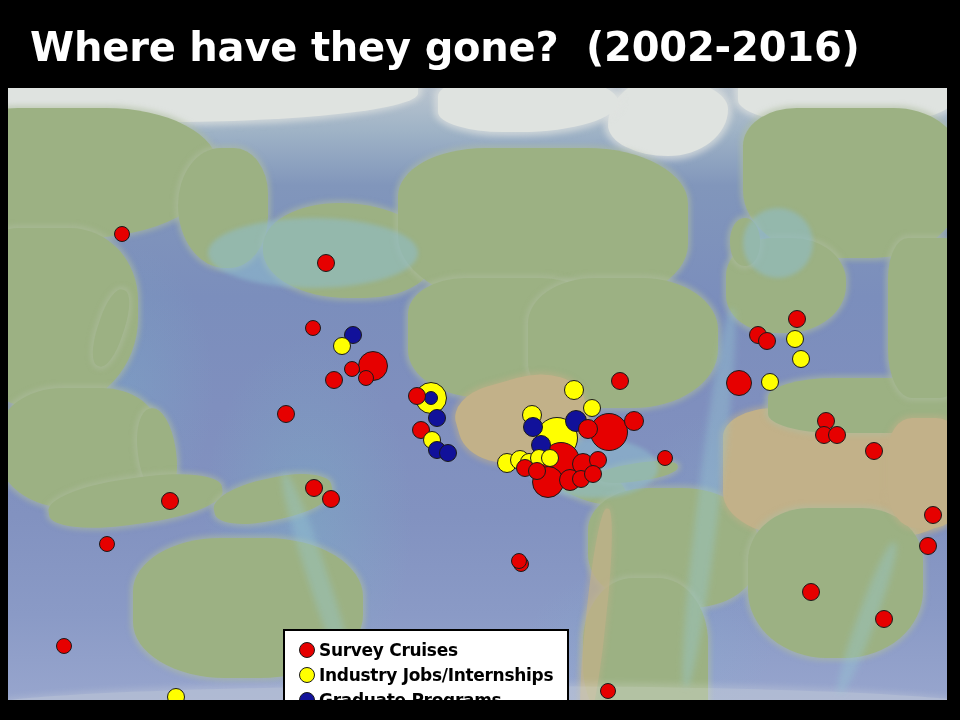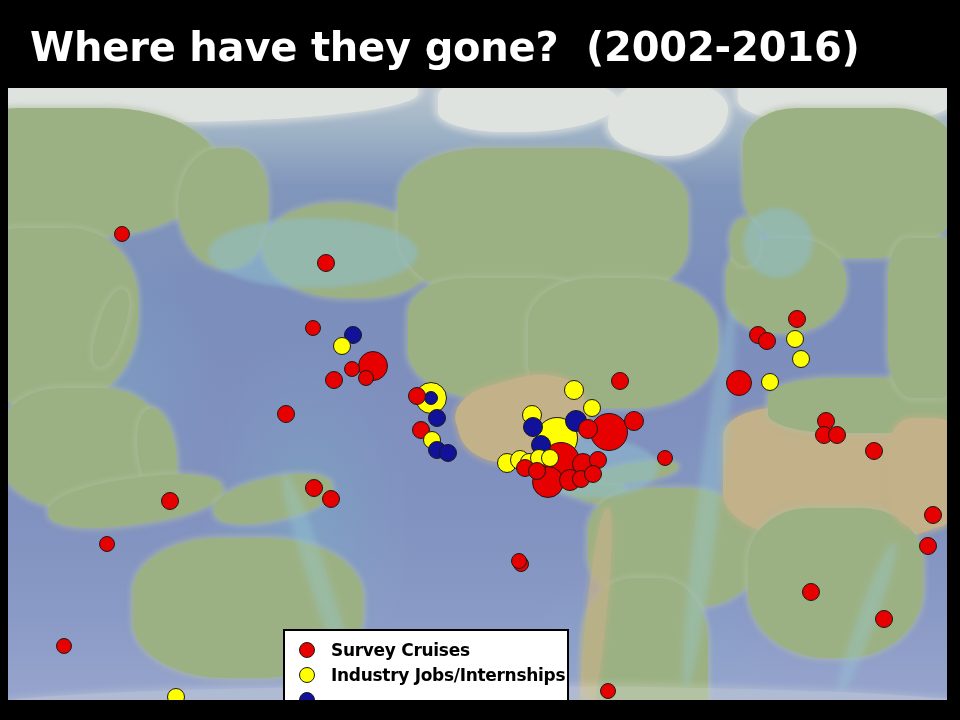--- a/index.html
+++ b/index.html
@@ -117,21 +117,21 @@
     height: 16px;
     border-radius: 50%;
     border: 1.4px solid #1a1a1a;
     box-sizing: border-box;
     flex: 0 0 auto;
   }
   .legend-swatch.red    { background: #e60000; }
   .legend-swatch.yellow { background: #ffff00; }
   .legend-swatch.blue   { background: #11119a; }
   .legend-label {
-    margin-left: 16px;
+    margin-left: 4px;
     font-family: "DejaVu Sans", sans-serif;
     font-weight: bold;
     font-size: 17px;
     color: #000000;
     white-space: nowrap;
     letter-spacing: -0.3px;
   }
 </style>
 </head>
 <body>
@@ -267,17 +267,18 @@
       <div class="legend-row">
         <span class="legend-swatch red"></span>
         <span class="legend-label">Survey Cruises</span>
       </div>
       <div class="legend-row">
         <span class="legend-swatch yellow"></span>
         <span class="legend-label">Industry Jobs/Internships</span>
       </div>
       <div class="legend-row">
         <span class="legend-swatch blue"></span>
+        <span class="legend-label">Graduate Programs</span>
       </div>
     </div>
 
   </div>
 </div>
 
 </body></html>

